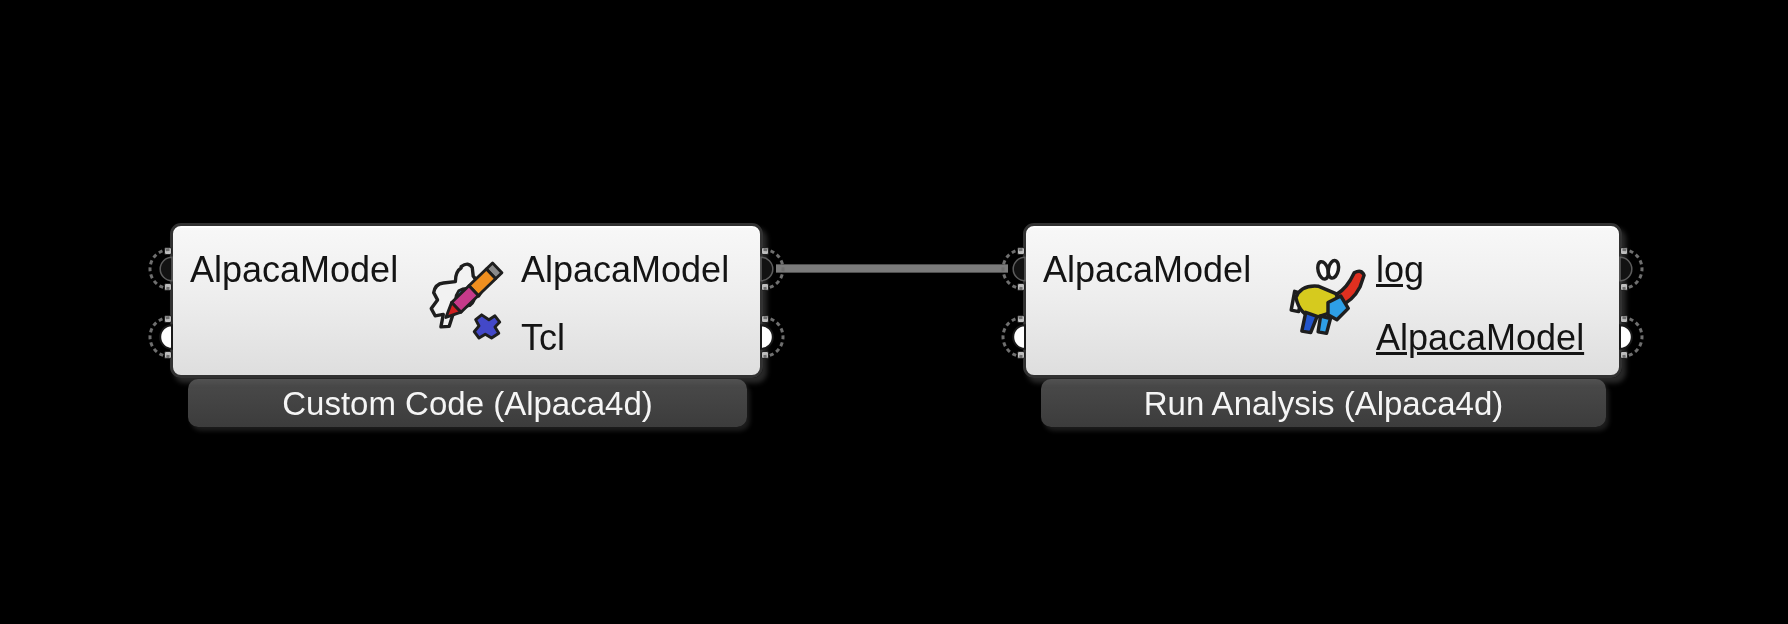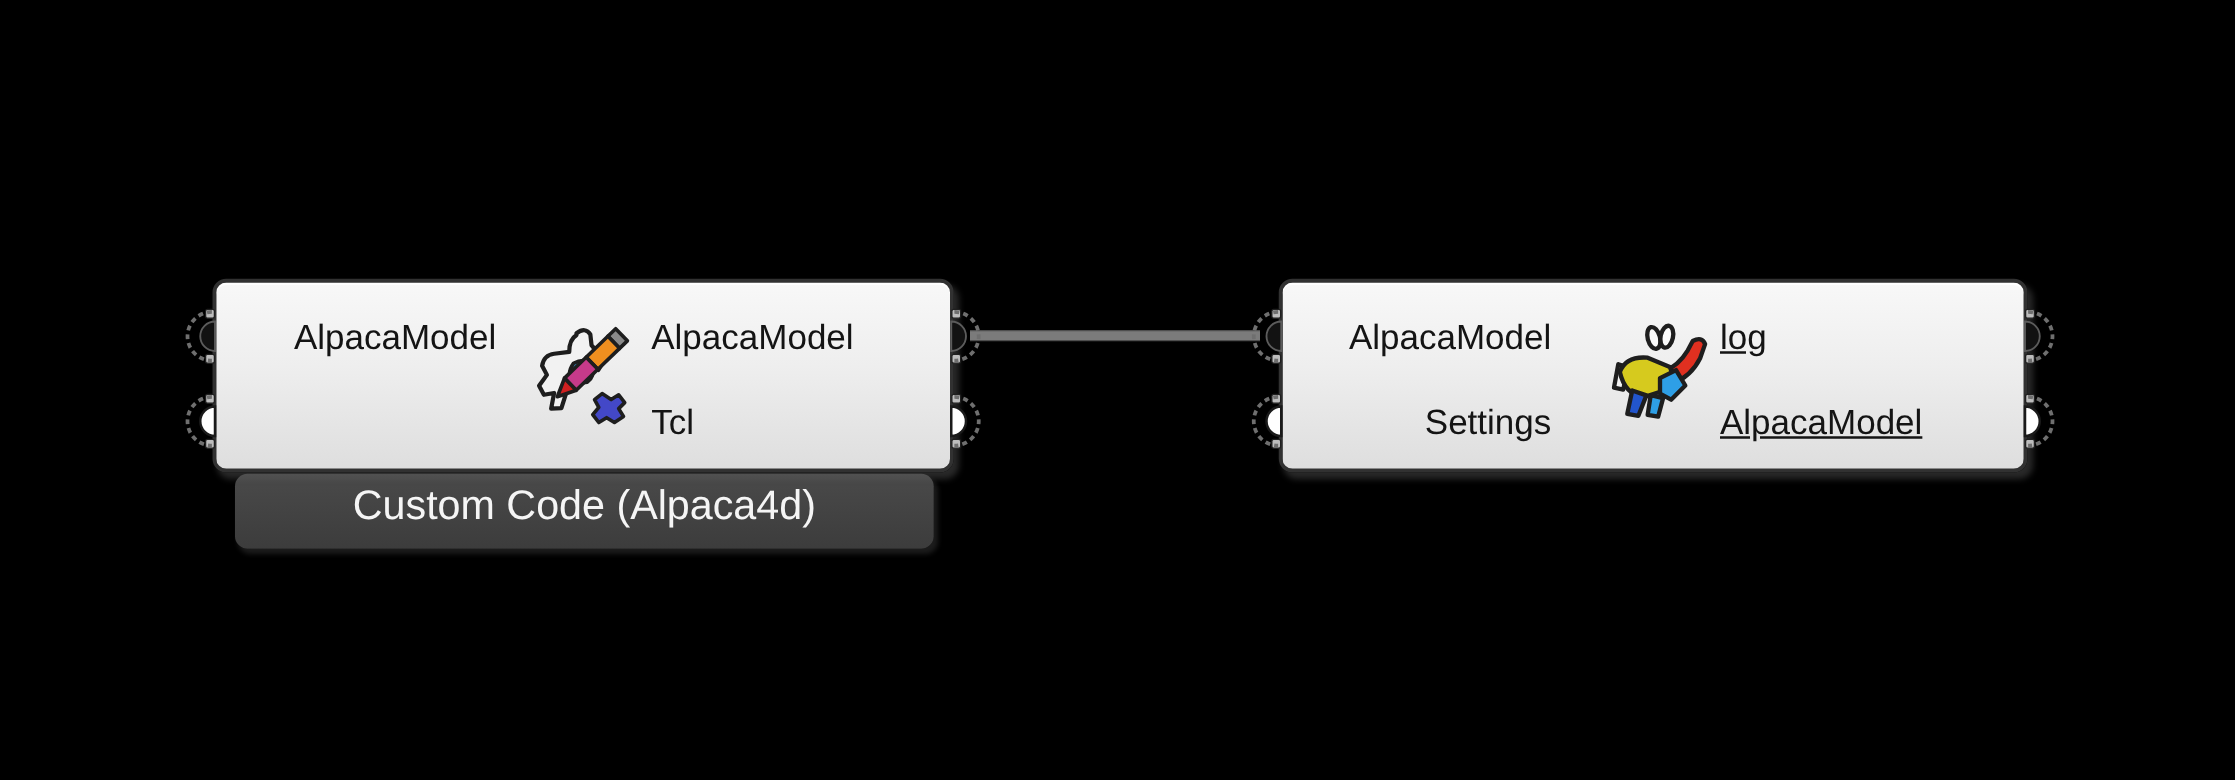--- a/index.html
+++ b/index.html
@@ -29,33 +29,33 @@
     position:absolute;inset:0;
     background:linear-gradient(#f8f8f8 0%,#eeeeee 45%,#dedede 100%);
     border:3px solid #313131;
     border-radius:11px;
     box-shadow:4px 5px 5px rgba(90,90,90,0.45), inset 0 2px 0 rgba(255,255,255,0.85);
     z-index:3;
   }
 
   .banner{
     position:absolute;
-    left:18px;right:16px;top:156px;height:60px;
+    left:18px;right:16px;top:156px;height:48px;
     background:linear-gradient(#4a4a4a,#3c3c3c);
     border-radius:10px;
     color:#f5f5f5;
     font-size:33px;line-height:49px;text-align:center;
     white-space:nowrap;
     box-shadow:3px 4px 4px rgba(70,70,70,0.4);
     z-index:2;
   }
 
   .param{
     position:absolute;
-    font-size:28px;line-height:34px;
+    font-size:36px;line-height:34px;
     color:#141414;white-space:nowrap;
     z-index:4;
   }
   .param.in{left:17px;text-align:right;}
   #c0 .param.in{width:207px;}
   #c1 .param.in{width:198px;}
   #c0 .param.out{left:348px;}
   #c1 .param.out{left:350px;text-decoration:underline;}
   .param.r1{top:27px;}
   .param.r2{top:95px;}
@@ -130,24 +130,24 @@
     <svg class="port out r2 filled" viewBox="0 0 26 46">
       <rect class="tab" x="18.5" y="1.5" width="7" height="7" rx="1.5"></rect>
       <rect class="tab" x="18.5" y="37.5" width="7" height="7" rx="1.5"></rect>
       <path class="arc" d="M23.5 3.5 A 19.5 19.5 0 0 0 23.5 42.5"></path>
       <path class="disc" d="M26 11.2 A 11.8 11.8 0 0 0 26 34.8 Z"></path>
     </svg>
   </div>
 
   <div class="component" id="c1">
 
+    <div class="banner">Run Analysis (Alpaca4d)</div>
 
     <div class="body">
       <div class="param in r1">AlpacaModel</div>
-      <div class="param in r2">Settings</div>
 
       <span class="icon">
         <svg width="86" height="84" viewBox="0 0 34 34">
           <g stroke="#1e1e1e" stroke-width="1.4" stroke-linejoin="round">
             <ellipse cx="15" cy="5" rx="2" ry="3.6" fill="#fafafa" transform="rotate(-15 15 5)"></ellipse>
             <ellipse cx="19.2" cy="4.6" rx="2" ry="3.6" fill="#fafafa" transform="rotate(12 19.2 4.6)"></ellipse>
             <path fill="#f2f2f2" d="M3.5 13.5 l3.2 1 -1.6 7.2 -3 -0.6 z"></path>
             <path fill="#e03020" d="M18 16 q5 -2 8 -7 l1.6 -3 q3 -1.6 4 1 l-1.6 4.6 q-3 6 -9 8.2 z"></path>
             <path fill="#d6ca1e" d="M4 16 q2 -5.2 9 -4.6 l7.2 3 q2 4 -0.6 7.2 l-8 2.6 q-6 -1 -7.6 -8.2 z"></path>
             <path fill="#2e9fe6" d="M17 18 l5.2 -2.6 3 5 -4.6 4.6 -3.6 -2 z"></path>

